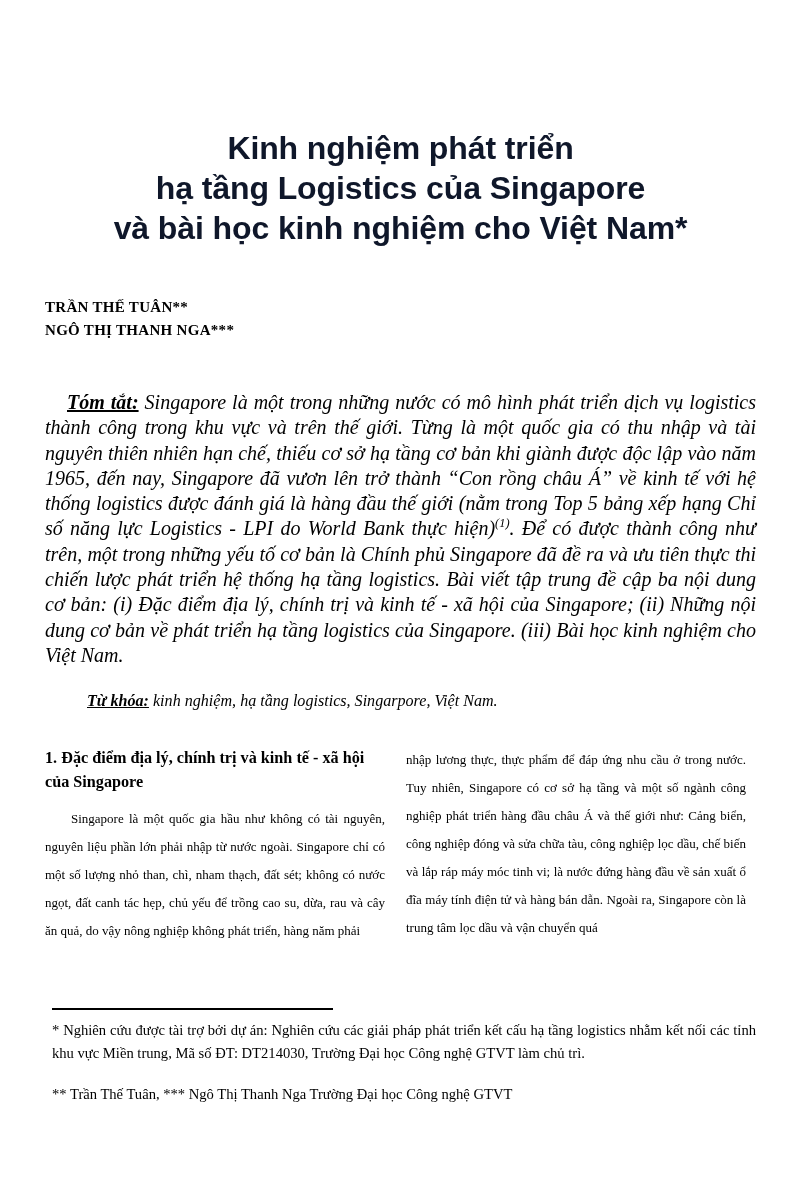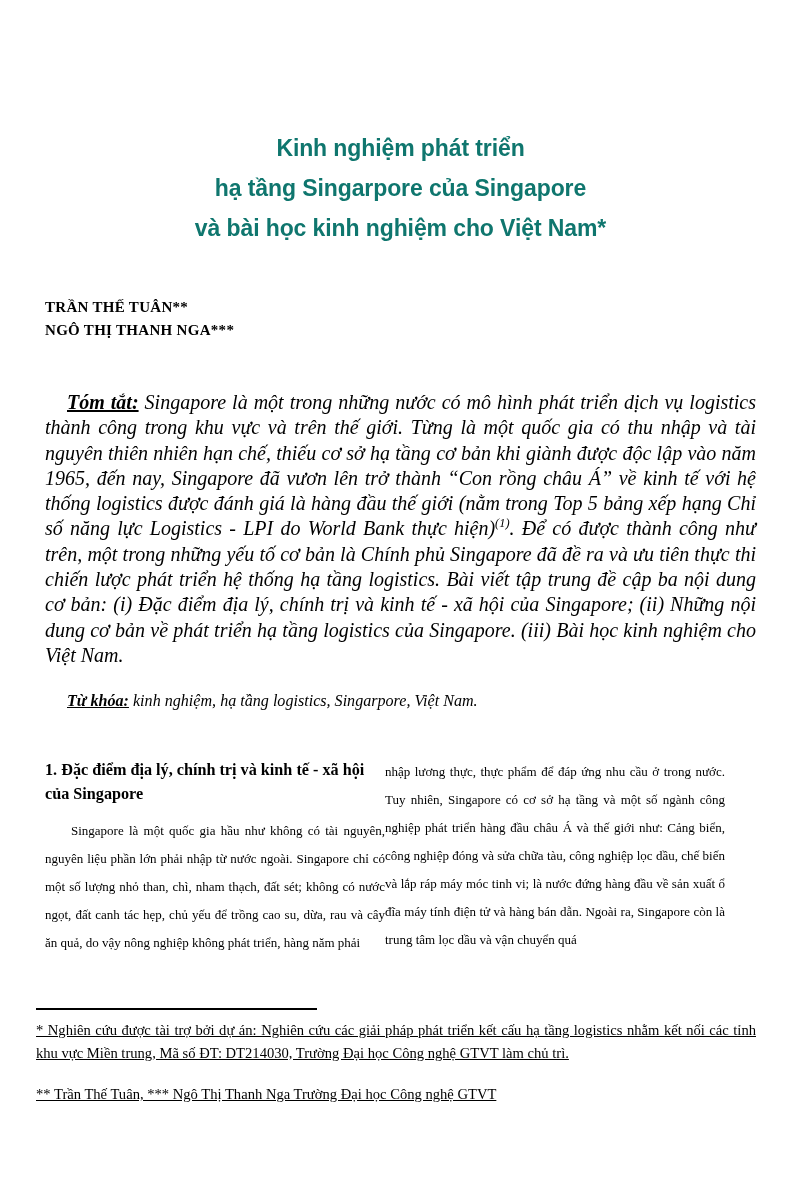--- a/index.html
+++ b/index.html
@@ -27,24 +27,24 @@
   }
 
   
   .title-block {
     margin-top: 128px;
     text-align: center;
   }
   .title-line {
     font-family: "Liberation Sans", "DejaVu Sans", sans-serif;
     font-weight: bold;
-    font-size: 23px;
+    font-size: 32px;
     line-height: 40px;
     letter-spacing: -0.1px;
-    color: #0f766e;
+    color: #0f172a;
     white-space: nowrap;
   }
 
   
   .authors {
     margin-top: 48px;
     padding-right: 80px;
     text-align: left;
   }
   .author-line {
@@ -82,26 +82,28 @@
     font-style: italic;
     font-size: 16.1px;
     line-height: 25.3px;
     text-align: left;
     text-indent: 22px;
   }
   .keywords .lead {
     font-weight: bold;
     font-style: italic;
     text-decoration: underline;
+    margin-left: 20px;
   }
 
   
   .columns {
-    margin-top: 44px;
+    margin-top: 32px;
     display: flex;
+    gap: 21px;
   }
   .col {
     width: 340px;
     flex: 0 0 340px;
   }
 
   .section-heading {
     font-weight: bold;
     font-size: 16.2px;
     line-height: 24.5px;
@@ -117,24 +119,23 @@
     margin: 0;
     hyphens: none;
   }
   .body-para.no-indent {
     text-indent: 0;
   }
 
   
   .footnote-area {
     position: absolute;
-    left: 36px;
+    left: 52px;
     right: 45px;
     top: 1008px;
-    text-decoration: underline;
   }
   .footnote-rule {
     width: 281px;
     height: 2px;
     background: #000;
     margin: 0 0 9px 0;
   }
   .footnote {
     font-size: 14.6px;
     line-height: 22.6px;
@@ -146,21 +147,21 @@
     margin-top: 19px;
   }
 </style>
 </head>
 <body>
 
 <div class="page">
 
   <div class="title-block">
     <div class="title-line">Kinh nghiệm phát triển</div>
-    <div class="title-line">hạ tầng Singarpore của Singapore</div>
+    <div class="title-line">hạ tầng Logistics của Singapore</div>
     <div class="title-line">và bài học kinh nghiệm cho Việt Nam*</div>
   </div>
 
   <div class="authors">
     <div class="author-line">TRẦN THẾ TUÂN**</div>
     <div class="author-line">NGÔ THỊ THANH NGA***</div>
   </div>
 
   <p class="abstract"><span class="lead">Tóm tắt:</span><span> Singapore là một trong những nước có mô hình phát triển dịch vụ logistics thành công trong khu vực và trên thế giới. Từng là một quốc gia có thu nhập và tài nguyên thiên nhiên hạn chế, thiếu cơ sở hạ tầng cơ bản khi giành được độc lập vào năm 1965, đến nay, Singapore đã vươn lên trở thành “Con rồng châu Á” về kinh tế với hệ thống logistics được đánh giá là hàng đầu thế giới (nằm trong Top 5 bảng xếp hạng Chỉ số năng lực Logistics - LPI do World Bank thực hiện)</span><sup>(1)</sup><span>. Để có được thành công như trên, một trong những yếu tố cơ bản là Chính phủ Singapore đã đề ra và ưu tiên thực thi chiến lược phát triển hệ thống hạ tầng logistics. Bài viết tập trung đề cập ba nội dung cơ bản: (i) Đặc điểm địa lý, chính trị và kinh tế - xã hội của Singapore; (ii) Những nội dung cơ bản về phát triển hạ tầng logistics của Singapore. (iii) Bài học kinh nghiệm cho Việt Nam.</span></p>
 

